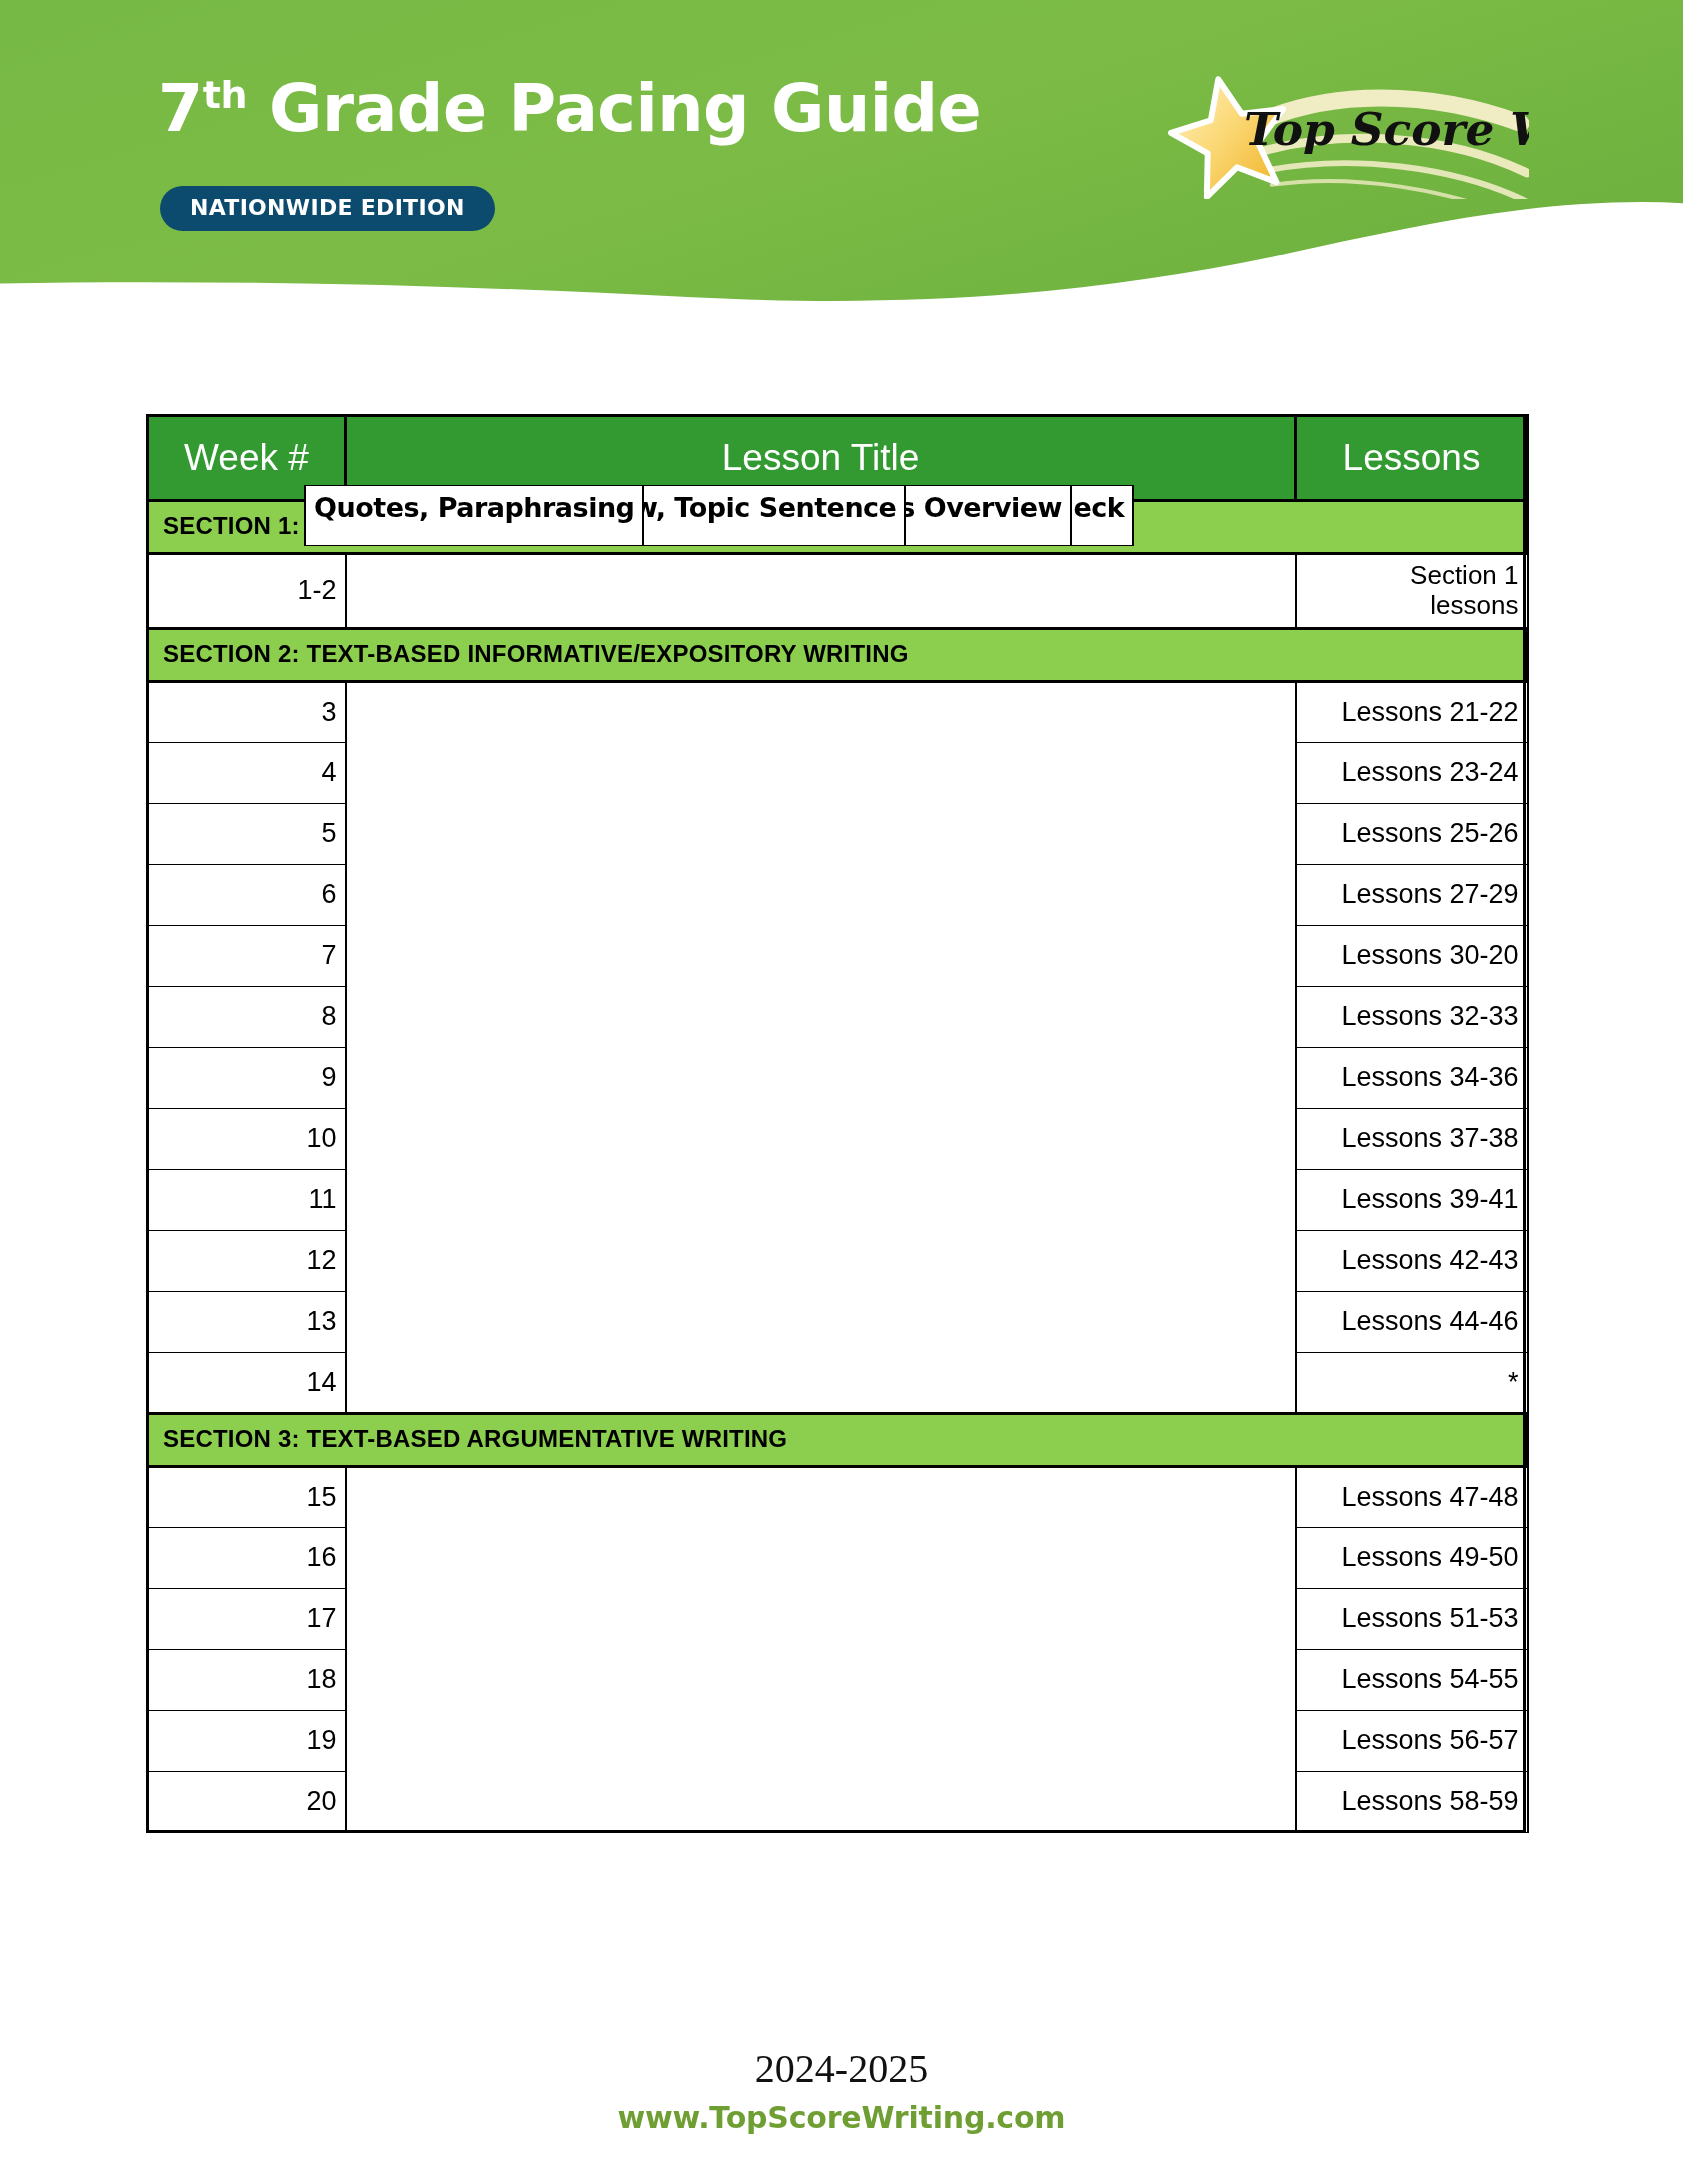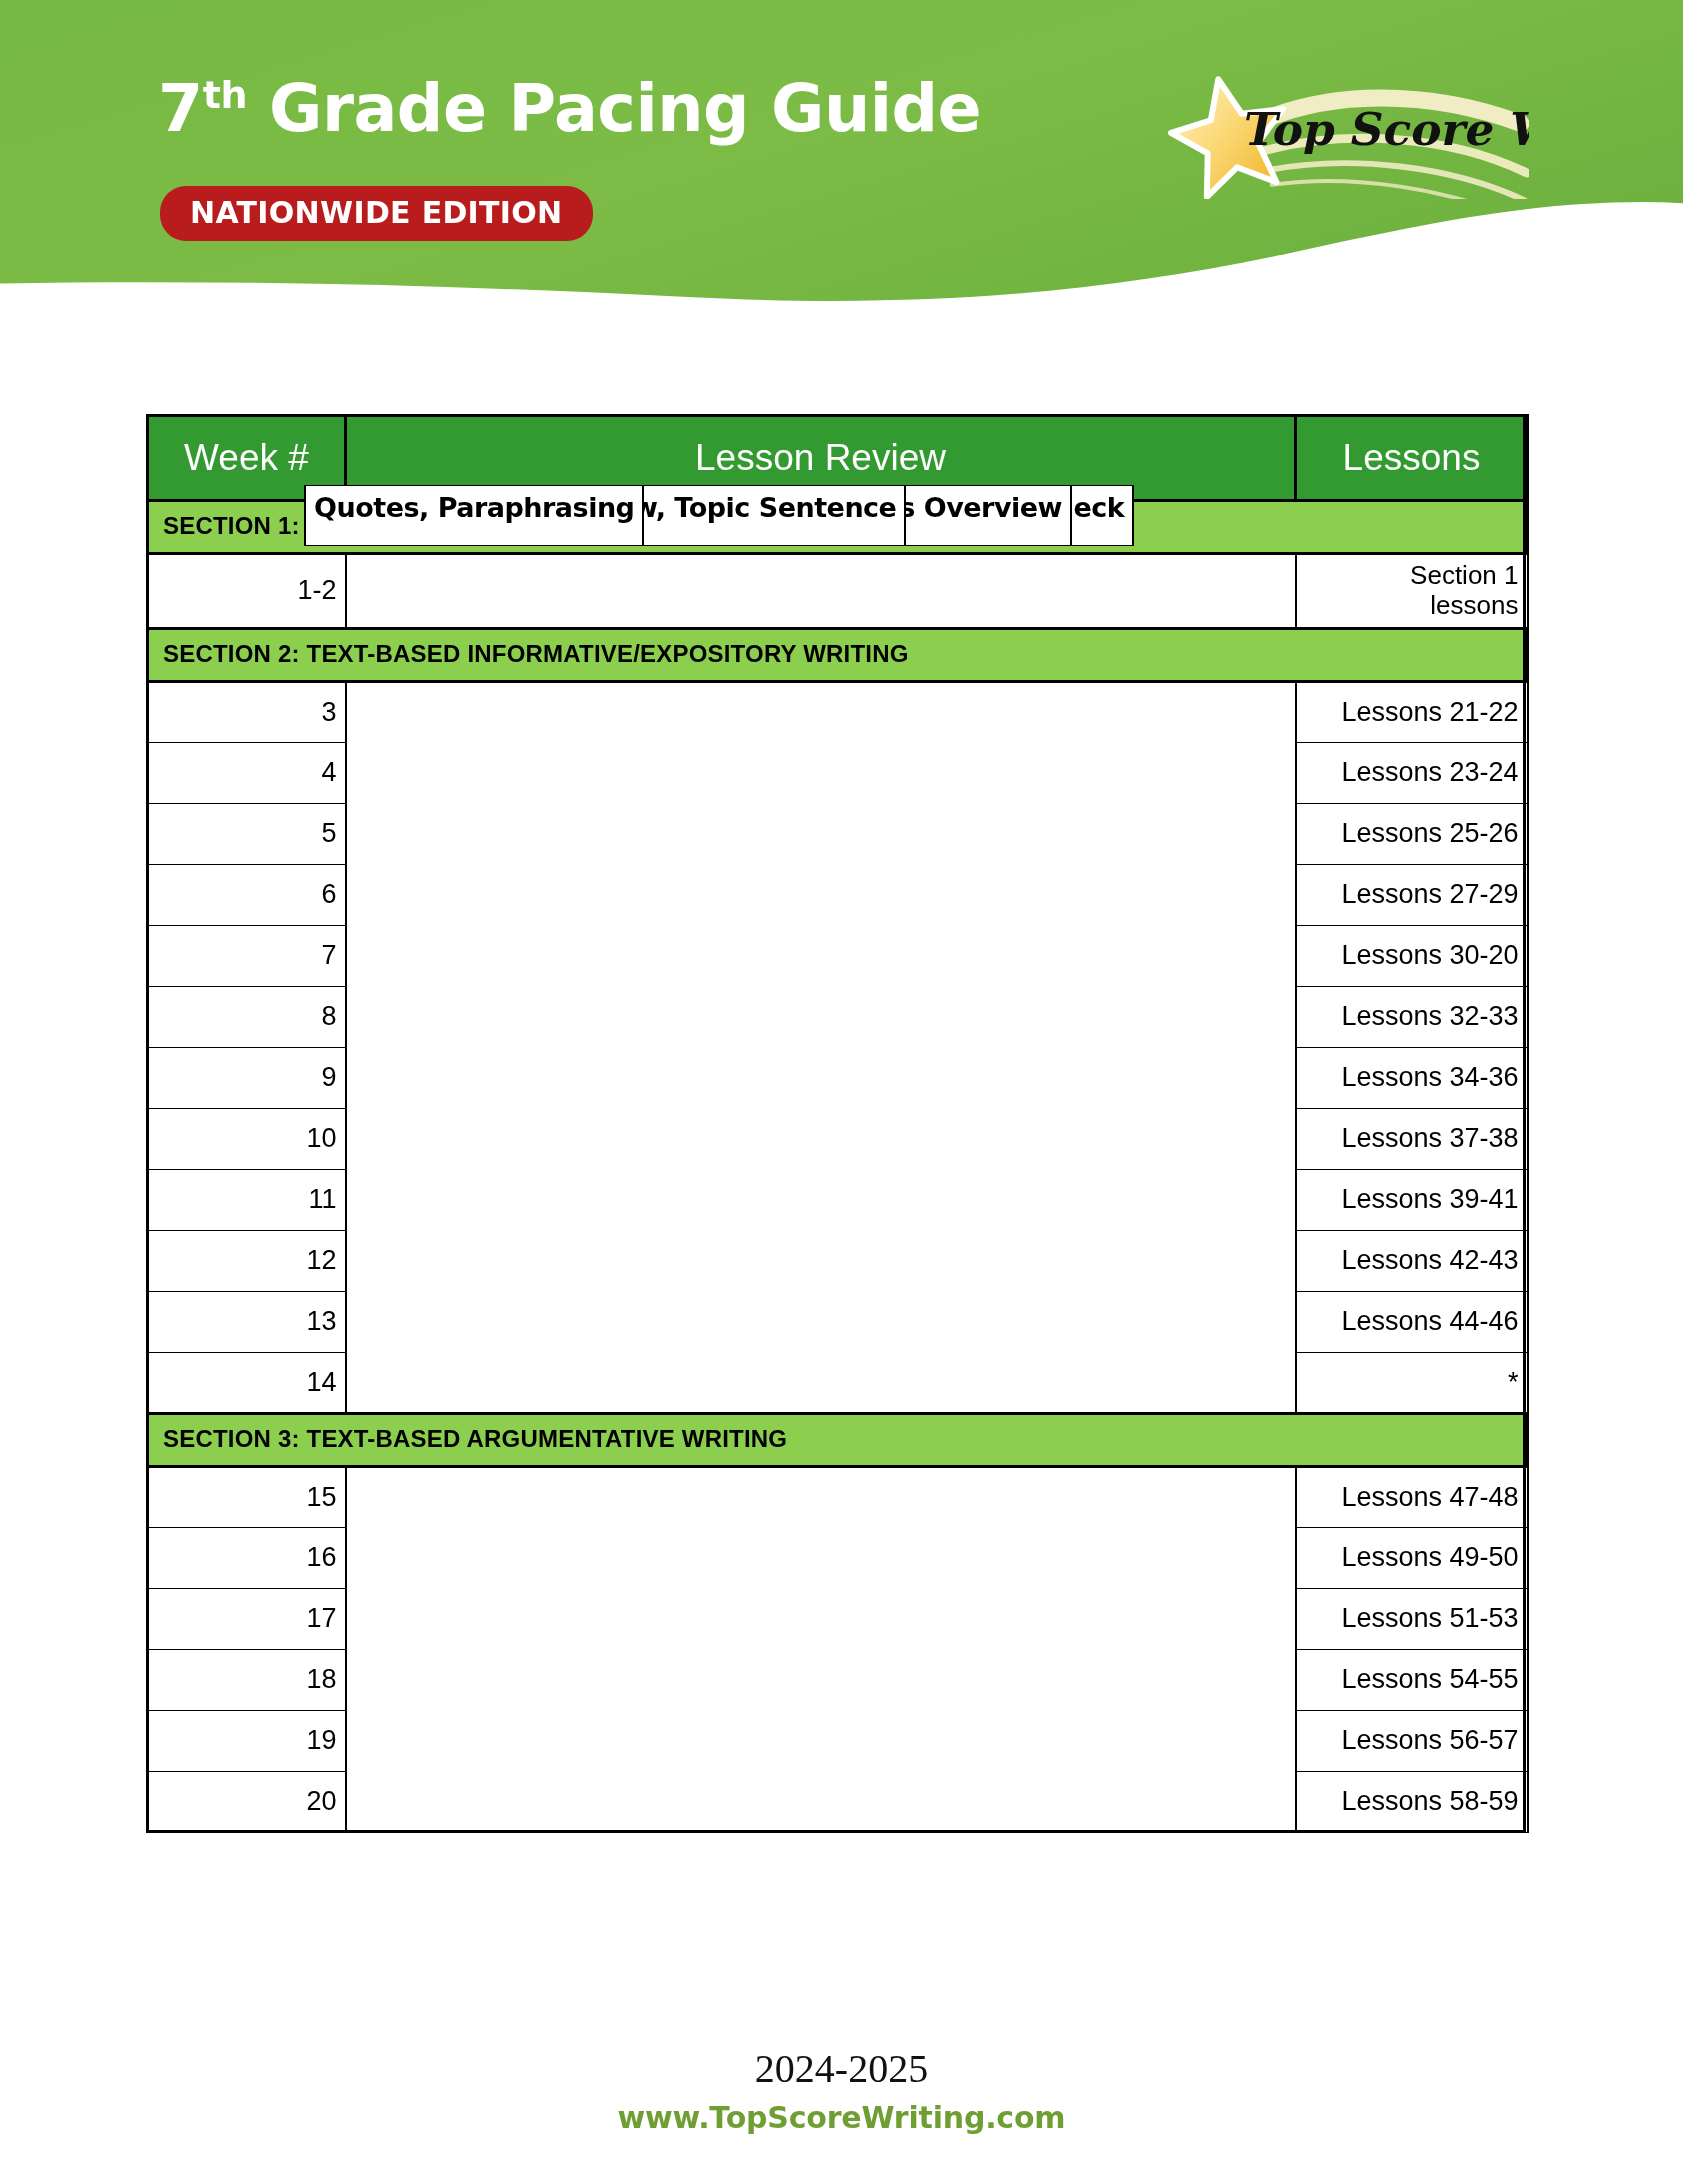--- a/index.html
+++ b/index.html
@@ -59,25 +59,25 @@
     font-size: 38px;
     vertical-align: super;
     line-height: 0;
     font-weight: bold;
   }
 
   .badge {
     position: absolute;
     left: 160px;
     top: 186px;
-    background: #b91c1c;
+    background: #0c4a6e;
     border-radius: 26px;
     padding: 9px 30px 11px 30px;
     color: #ffffff;
-    font-size: 30px;
+    font-size: 22px;
     font-weight: bold;
     letter-spacing: 0.3px;
     white-space: nowrap;
     font-family: "DejaVu Sans", sans-serif;
   }
 
   .logo {
     position: absolute;
     left: 1153px;
     top: 50px;
@@ -251,21 +251,21 @@
   <div class="table-wrap">
     <table class="pacing">
       <colgroup>
         <col class="c-week">
         <col class="c-title">
         <col class="c-lesson">
       </colgroup>
       <thead>
         <tr class="head">
           <th>Week #</th>
-          <th>Lesson Review</th>
+          <th>Lesson Title</th>
           <th>Lessons</th>
         </tr>
       </thead>
       <tbody id="table-body">
           <tr class="section">
             <td colspan="3">SECTION 1: NON-TEXT-BASED EXPOSITORY WRITING</td>
           </tr>
           <tr class="data">
             <td class="week">1-2</td>
             <td class="title">Review foundational writing skills</td>

